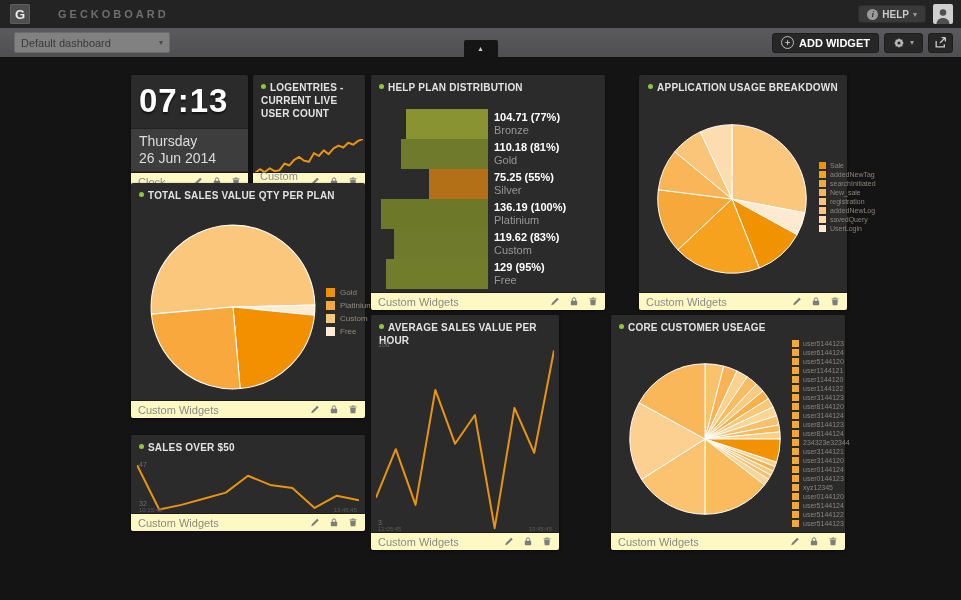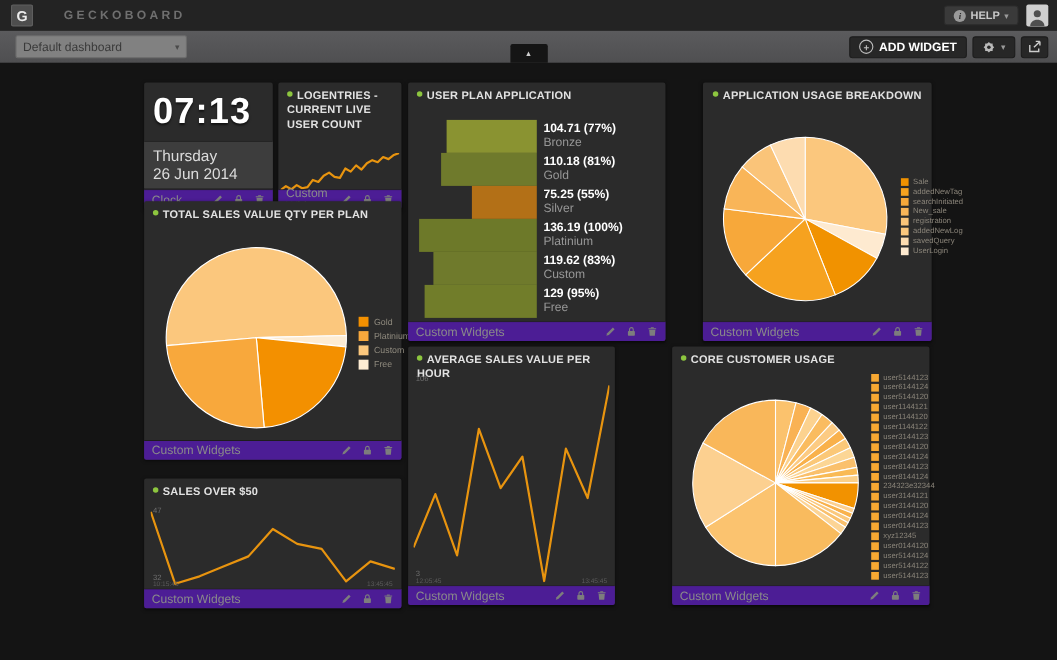--- a/index.html
+++ b/index.html
@@ -31,30 +31,30 @@
   .toolbar-right{margin-left:auto;display:flex;align-items:center;gap:5px;}
   .tb-btn{background:#272727;border:1px solid #1d1d1d;border-radius:3px;height:20px;color:#fff;font-size:11px;font-weight:bold;
           display:flex;align-items:center;gap:5px;padding:0 8px;font-family:inherit;cursor:pointer;}
   .plus-ic{width:11px;height:11px;border:1px solid #bdbdbd;border-radius:50%;color:#bdbdbd;font-size:9px;line-height:10px;
            display:flex;align-items:center;justify-content:center;font-weight:bold;}
   
   .dashboard{position:absolute;left:131px;top:75px;width:714px;height:475px;}
   .widget{position:absolute;background:#2b2b2b;border-radius:2px;box-shadow:0 1px 3px rgba(0,0,0,.55);}
   .wtitle{margin:0;padding:6px 8px 4px 8px;font-size:10px;font-weight:bold;color:#e2e2e2;line-height:13px;letter-spacing:.2px;}
   .dot{display:inline-block;width:5px;height:5px;border-radius:50%;background:#8dc63f;margin-right:4px;vertical-align:2px;}
-  .wfooter{position:absolute;left:0;right:0;bottom:0;height:17px;background:#4c1d95;border-top:1px solid #1d1d1d;
+  .wfooter{position:absolute;left:0;right:0;bottom:0;height:17px;background:#fef9c3;border-top:1px solid #1d1d1d;
            display:flex;align-items:center;padding:0 7px;border-radius:0 0 2px 2px;}
   .wname{color:#8a8a8a;font-size:11px;}
   .wicons{margin-left:auto;display:flex;gap:9px;align-items:center;}
   .fic{width:10px;height:11px;fill:#7d7d7d;cursor:pointer;}
   
   #w-clock{left:0;top:0;width:117px;height:115px;}
   #w-logentries{left:122px;top:0;width:112px;height:115px;}
   #w-totalsales{left:0;top:108px;width:234px;height:235px;}
-  #w-salesover{left:0;top:360px;width:234px;height:118px;}
+  #w-salesover{left:0;top:360px;width:234px;height:96px;}
   #w-userplan{left:240px;top:0;width:234px;height:235px;}
   #w-avgsales{left:240px;top:240px;width:188px;height:235px;}
   #w-appusage{left:508px;top:0;width:208px;height:235px;text-align:center;}
   #w-corecustomer{left:480px;top:240px;width:234px;height:235px;}
   
   .clock-time{font-size:33px;font-weight:bold;color:#fff;padding:7px 0 0 8px;letter-spacing:1px;height:46px;
               text-shadow:0 2px 2px rgba(0,0,0,.6);}
   .clock-date{background:#3d3d3d;border-top:1px solid #222;padding:4px 8px;height:34px;color:#dcdcdc;font-size:14px;line-height:17px;}
   
   .chart{position:absolute;}
@@ -276,21 +276,21 @@
             <use href="#ic-lock"></use>
           </svg>
           <svg class="fic" viewBox="0 0 12 12">
             <use href="#ic-trash"></use>
           </svg>
         </span>
     </footer>
   </section>
 
   <section class="widget" id="w-userplan">
-    <h2 class="wtitle"><span class="dot"></span><span>USER PLAN APPLICATION</span></h2>
+    <h2 class="wtitle"><span class="dot"></span><span>HELP PLAN DISTRIBUTION</span></h2>
     <div class="chart" id="bars-userplan">
         <div class="brow">
           <div class="bzone">
             <div class="bar" style="width: 77%; background: rgb(138, 147, 49);"></div>
           </div>
           <div class="blabel">
             <div class="bval">104.71 (77%)</div>
             <div class="bname">Bronze</div>
           </div>
         </div>
@@ -441,21 +441,21 @@
             <use href="#ic-lock"></use>
           </svg>
           <svg class="fic" viewBox="0 0 12 12">
             <use href="#ic-trash"></use>
           </svg>
         </span>
     </footer>
   </section>
 
   <section class="widget" id="w-corecustomer">
-    <h2 class="wtitle"><span class="dot"></span><span>CORE CUSTOMER USAGE</span></h2>
+    <h2 class="wtitle"><span class="dot"></span><span>CORE CUSTOMER USEAGE</span></h2>
     <div class="chart" id="pie-core">
         <svg viewBox="-1.05 -1.05 2.1 2.1" style="width: 100%; height: 100%;">
           <path d="M0,0 L0.0000,-1.0000 A1,1 0 0 1 0.2487,-0.9686 Z" fill="#fbc26d" stroke="#ffffff" stroke-width="0.013" stroke-linejoin="round"></path>
           <path d="M0,0 L0.2487,-0.9686 A1,1 0 0 1 0.4258,-0.9048 Z" fill="#f9b254" stroke="#ffffff" stroke-width="0.013" stroke-linejoin="round"></path>
           <path d="M0,0 L0.4258,-0.9048 A1,1 0 0 1 0.5621,-0.8271 Z" fill="#fcd28f" stroke="#ffffff" stroke-width="0.013" stroke-linejoin="round"></path>
           <path d="M0,0 L0.5621,-0.8271 A1,1 0 0 1 0.6845,-0.7290 Z" fill="#fabc60" stroke="#ffffff" stroke-width="0.013" stroke-linejoin="round"></path>
           <path d="M0,0 L0.6845,-0.7290 A1,1 0 0 1 0.7705,-0.6374 Z" fill="#fccb83" stroke="#ffffff" stroke-width="0.013" stroke-linejoin="round"></path>
           <path d="M0,0 L0.7705,-0.6374 A1,1 0 0 1 0.8443,-0.5358 Z" fill="#f9b14b" stroke="#ffffff" stroke-width="0.013" stroke-linejoin="round"></path>
           <path d="M0,0 L0.8443,-0.5358 A1,1 0 0 1 0.9048,-0.4258 Z" fill="#fbc878" stroke="#ffffff" stroke-width="0.013" stroke-linejoin="round"></path>
           <path d="M0,0 L0.9048,-0.4258 A1,1 0 0 1 0.9511,-0.3090 Z" fill="#fcd695" stroke="#ffffff" stroke-width="0.013" stroke-linejoin="round"></path>

